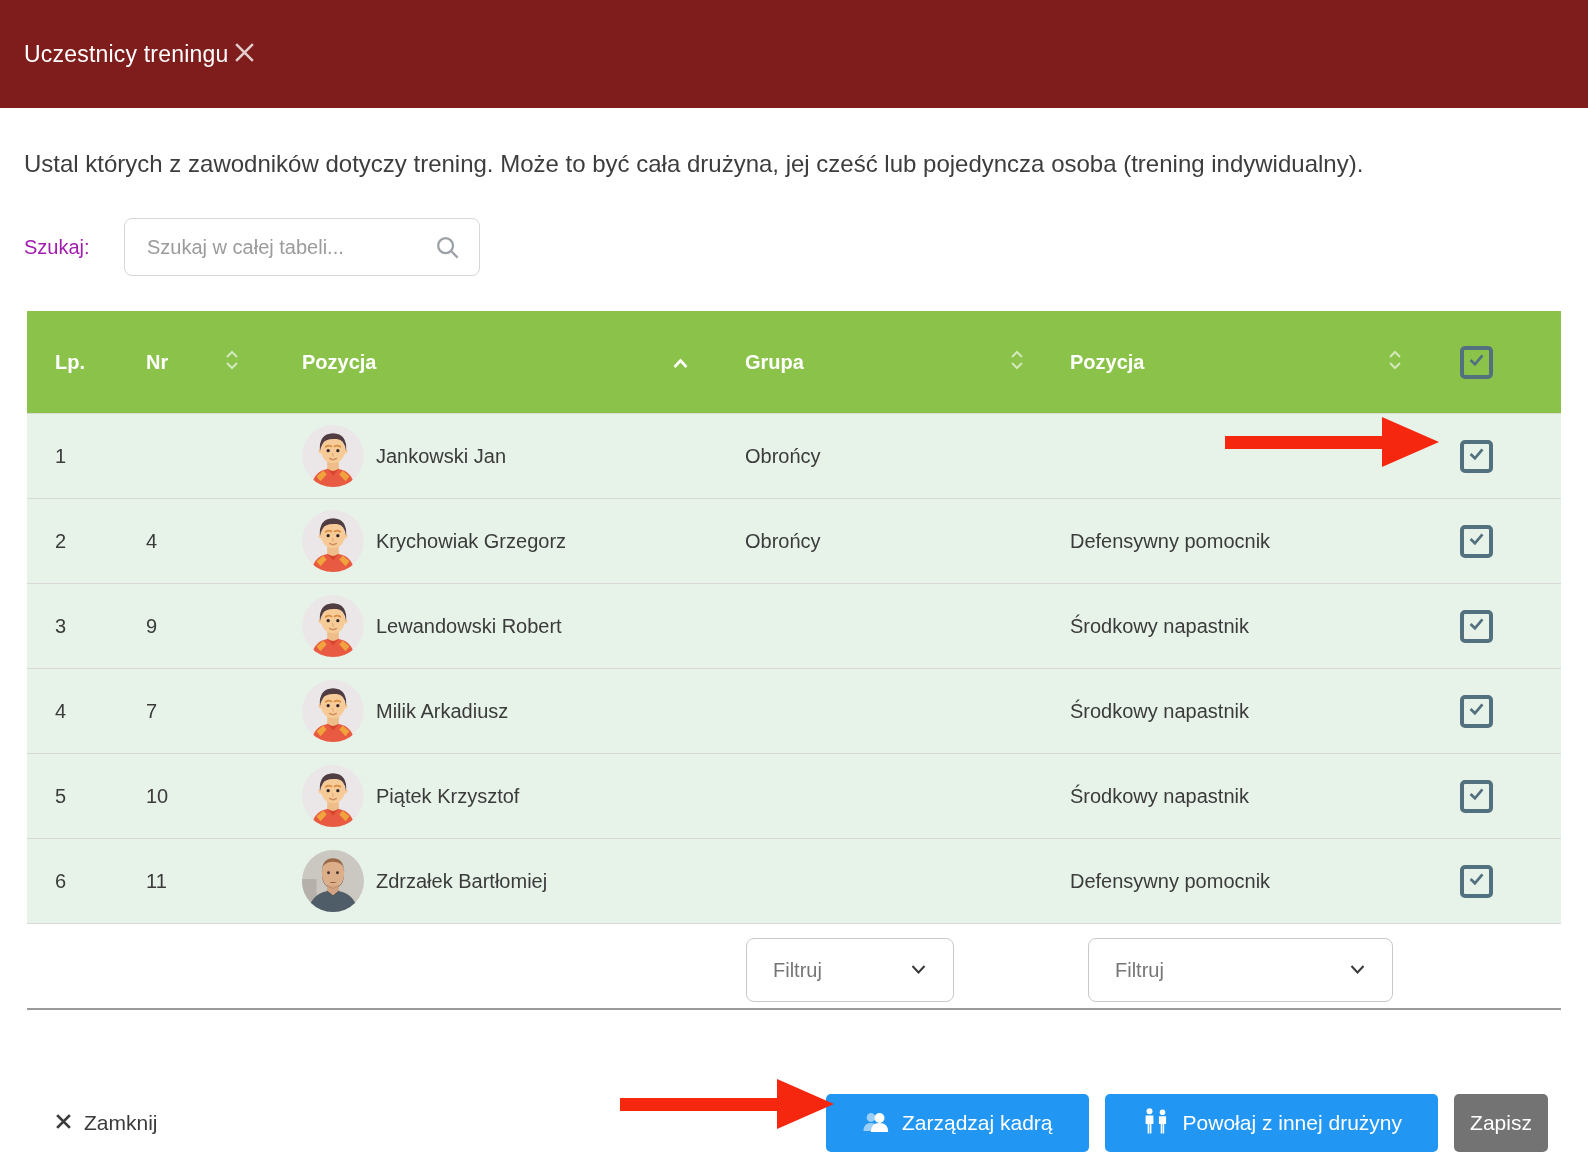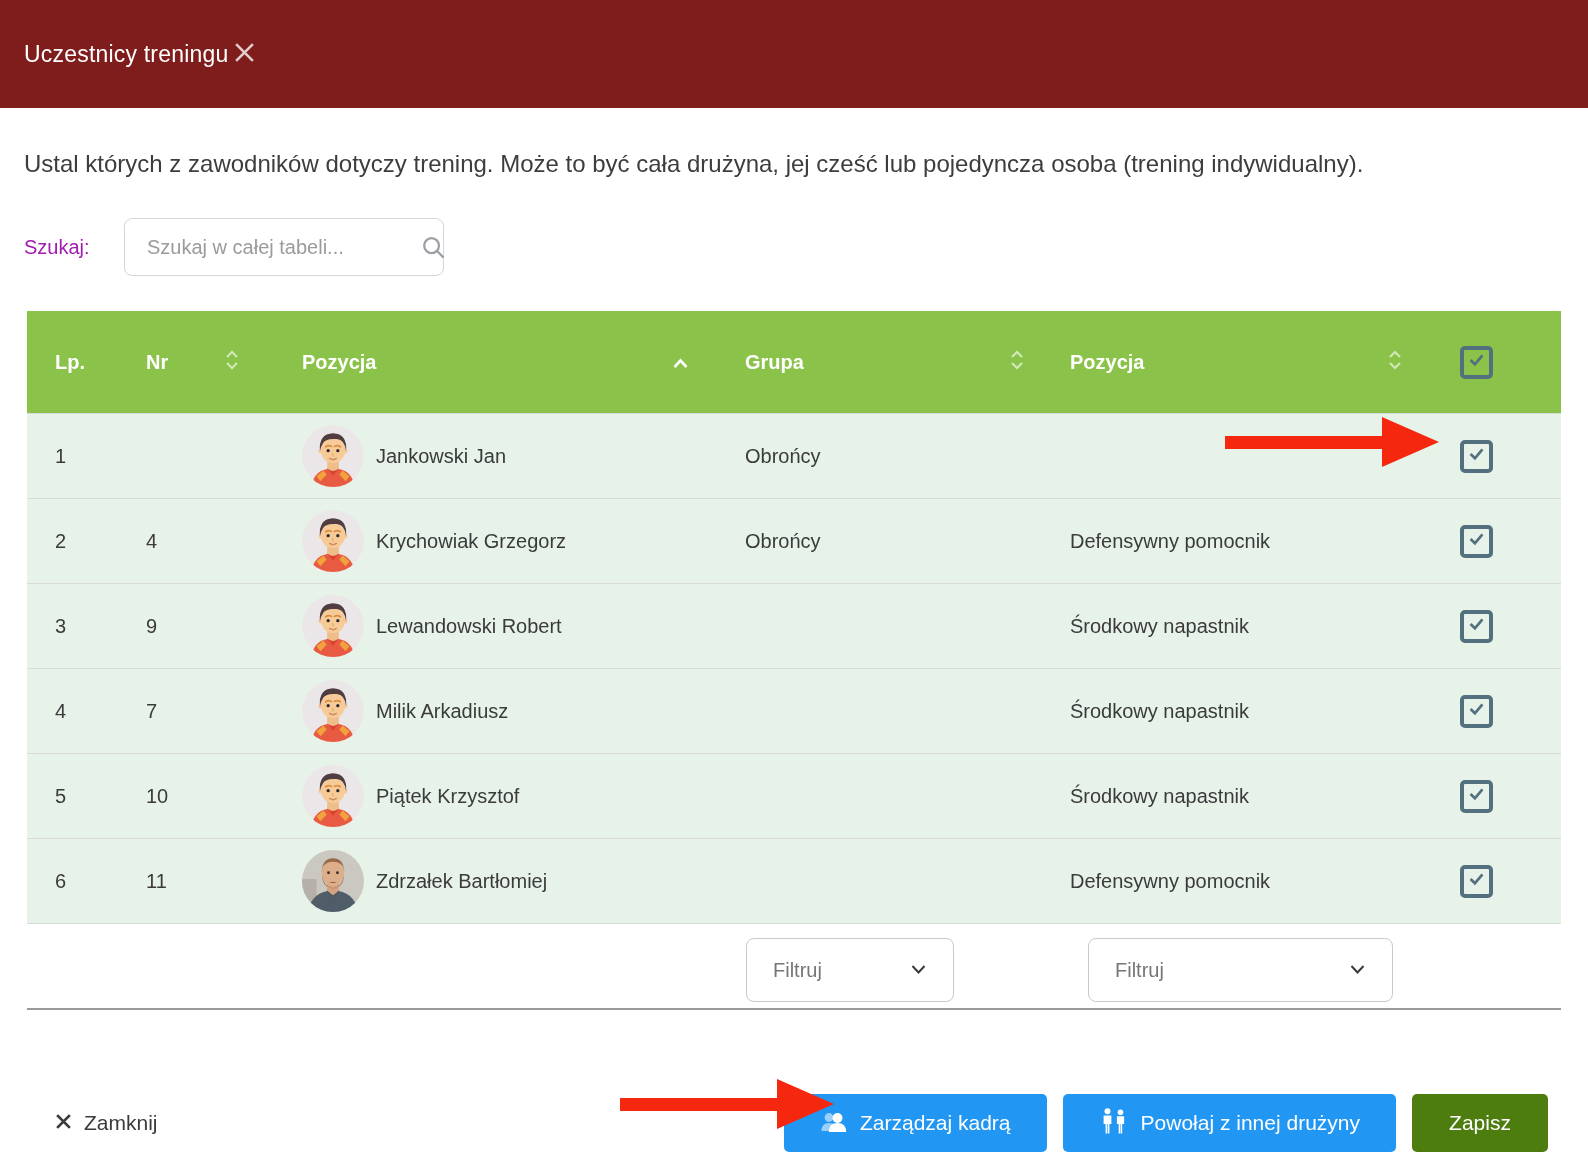--- a/index.html
+++ b/index.html
@@ -13,21 +13,21 @@
     height:108px;background:#7f1d1d;display:flex;align-items:center;
     justify-content:flex-start;padding:0 26px 0 24px;box-sizing:border-box;
   }
   .modal-title{font-size:23px;font-weight:400;color:#ffffff;letter-spacing:.2px;}
   .close-btn{background:none;border:none;cursor:pointer;padding:4px;display:flex;}
   
   .desc{margin:42px 24px 0 24px;font-size:24px;color:#3d3d3d;}
   .search-row{margin:40px 24px 0 24px;display:flex;align-items:center;}
   .search-label{font-size:20px;color:#a21caf;width:100px;}
   .search-box{
-    position:relative;width:320px;height:58px;box-sizing:border-box;
+    position:relative;width:356px;height:58px;box-sizing:border-box;
     border:1px solid #d7d7d7;border-radius:8px;background:#fff;
     display:flex;align-items:center;
   }
   .search-box input{
     border:none;outline:none;background:transparent;flex:1;
     font-family:inherit;font-size:20px;color:#3b3b3b;padding:0 8px 0 22px;
   }
   .search-box input::placeholder{color:#9b9b9b;}
   .search-ico{margin-right:18px;display:flex;}
   
@@ -77,21 +77,21 @@
   }
   .close-link{display:flex;align-items:center;gap:12px;background:none;border:none;
     font-family:inherit;font-size:21px;color:#3b3b3b;cursor:pointer;padding:0;}
   .footer-spacer{flex:1;}
   .btn{
     height:58px;border:none;border-radius:5px;color:#fff;font-family:inherit;
     font-size:21px;display:flex;align-items:center;justify-content:center;
     gap:12px;cursor:pointer;padding:0 36px;box-sizing:border-box;
   }
   .btn-blue{background:#2196f3;}
-  .btn-green{background:#4d7c0f;width:136px;padding:0;}
+  .btn-green{background:#737373;width:94px;padding:0;}
   .btn + .btn{margin-left:16px;}
   
   .annot{position:absolute;pointer-events:none;}
 </style>
 </head>
 <body>
 
 <svg width="0" height="0" style="position:absolute">
   <defs>
     <symbol id="av-cartoon" viewBox="0 0 64 64">

